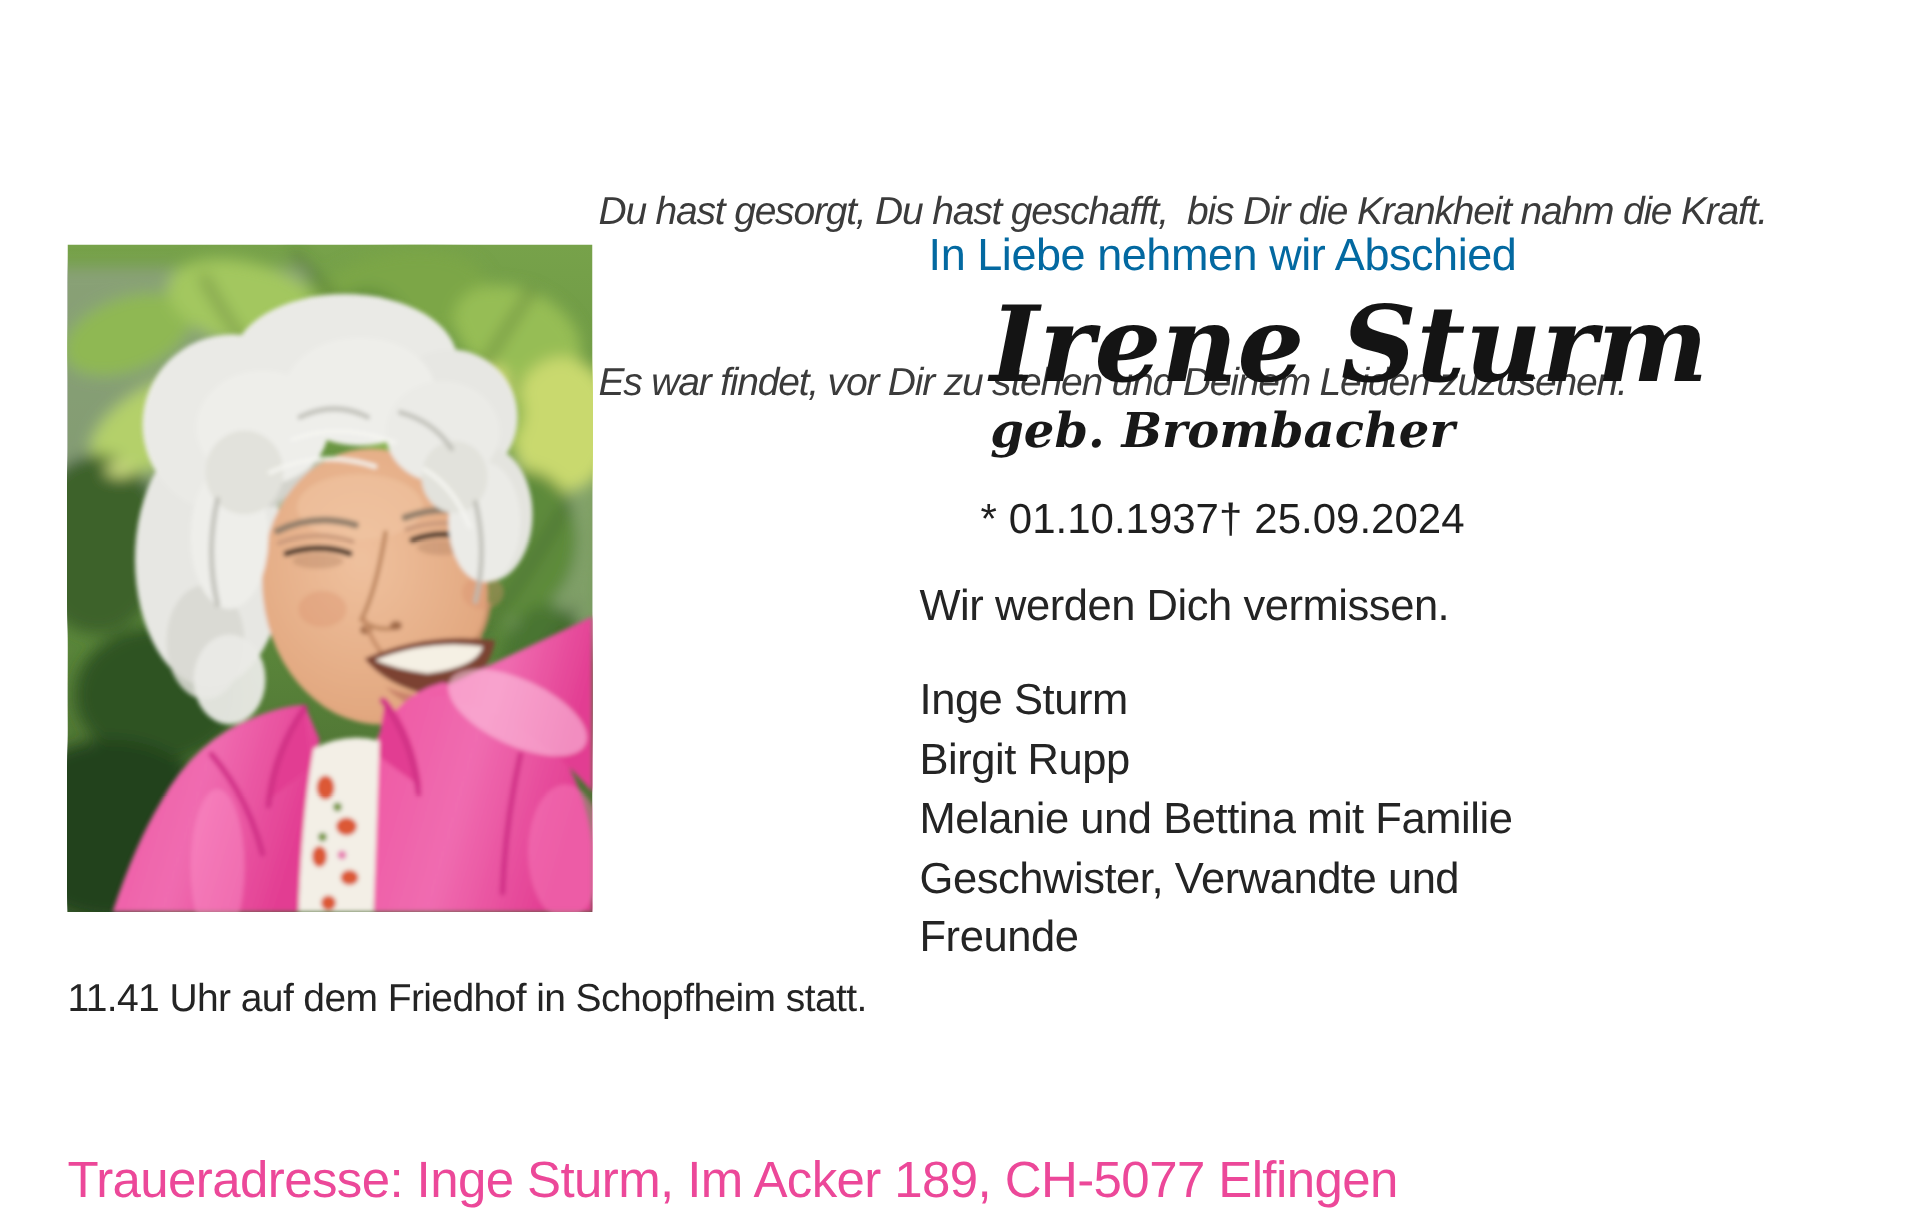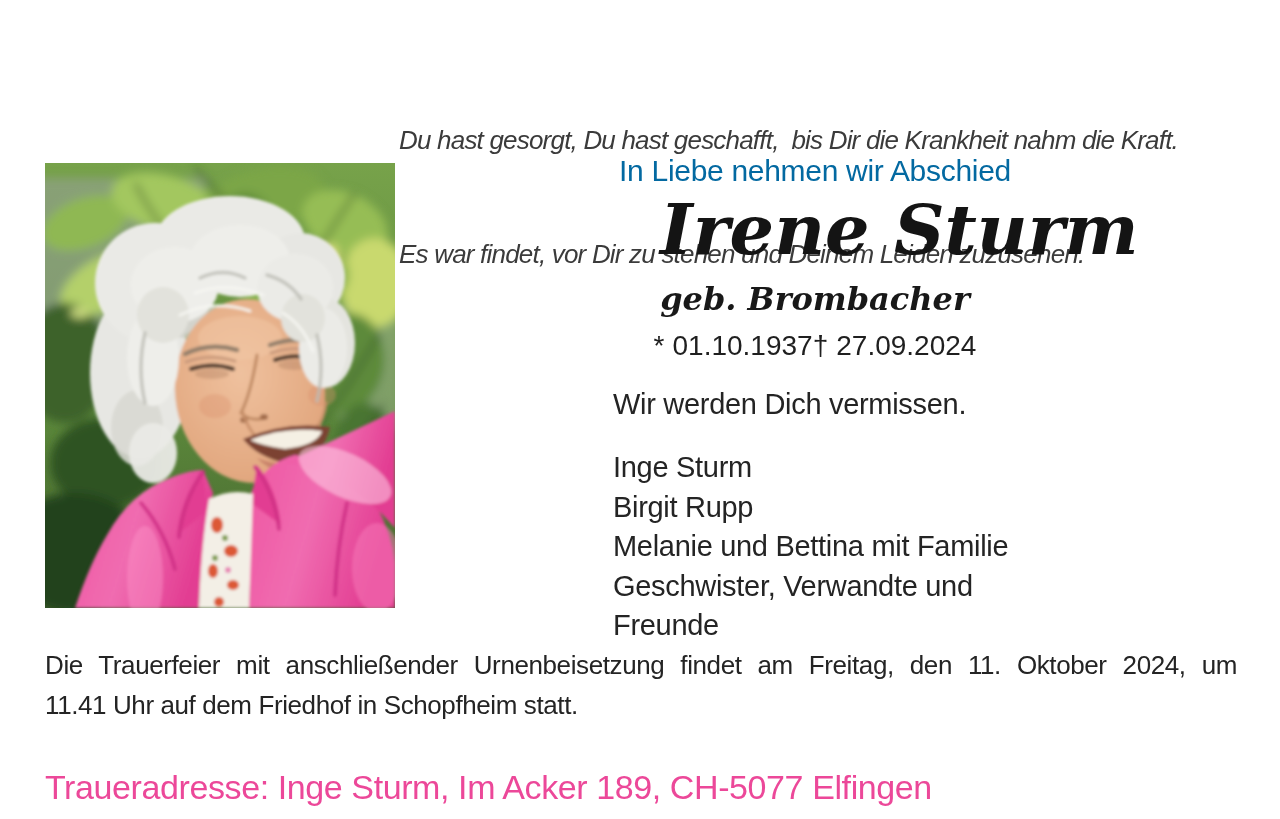--- a/index.html
+++ b/index.html
@@ -13,21 +13,21 @@
     color:#3b3b3b;white-space:pre-wrap;
   }
   .photo{position:absolute;left:45px;top:163px;width:350px;height:445px;display:block;}
   .col{position:absolute;left:613px;width:404px;text-align:center;}
   .intro{top:154px;font-size:30px;letter-spacing:-0.3px;white-space:nowrap;color:#0369a1;}
   .name{
     top:188px;font-family:"DejaVu Serif",serif;font-style:italic;font-weight:bold;
     font-size:70px;white-space:nowrap;color:#141414;margin-left:47px;
   }
   .maiden{
-    top:280px;font-family:"DejaVu Serif",serif;font-style:italic;font-weight:bold;
+    top:268px;font-family:"DejaVu Serif",serif;font-style:italic;font-weight:bold;
     font-size:32px;white-space:nowrap;color:#181818;
   }
   .dates{
     top:330px;display:flex;justify-content:center;
     font-size:28px;color:#1f1f1f;white-space:nowrap;
   }
   .dates .sym{margin-right:8px;}
   .leftcol{text-align:left;}
   .farewell{top:388px;font-size:29px;letter-spacing:-0.3px;color:#242424;}
   .mourners{top:448px;font-size:29px;letter-spacing:-0.3px;line-height:39.5px;color:#242424;}
@@ -214,32 +214,31 @@
   </svg>
 
   <div class="col intro">In Liebe nehmen wir Abschied</div>
 
   <div class="col name">Irene Sturm</div>
 
   <div class="col maiden">geb. Brombacher</div>
 
   <div class="col dates">
     <span><span class="sym">*</span><span>01.10.1937</span></span>
-    <span><span class="sym">†</span><span>27.09.2024</span></span>
+    <span><span class="sym">†</span><span>25.09.2024</span></span>
   </div>
 
   <div class="col leftcol mourners">
     <div>Inge Sturm</div>
     <div>Birgit Rupp</div>
     <div>Melanie und Bettina mit Familie</div>
     <div>Geschwister, Verwandte und Freunde</div>
   </div>
 
   <div class="col leftcol farewell">Wir werden Dich vermissen.</div>
 
   <div class="funeral">
-    <div class="l1">Die Trauerfeier mit anschließender Urnenbeisetzung findet am Freitag, den 11. Oktober 2024, um</div>
     <div>11.41 Uhr auf dem Friedhof in Schopfheim statt.</div>
   </div>
 
   <div class="address">Traueradresse: Inge Sturm, Im Acker 189, CH-5077 Elfingen</div>
 
 </div>
 
 </body></html>

